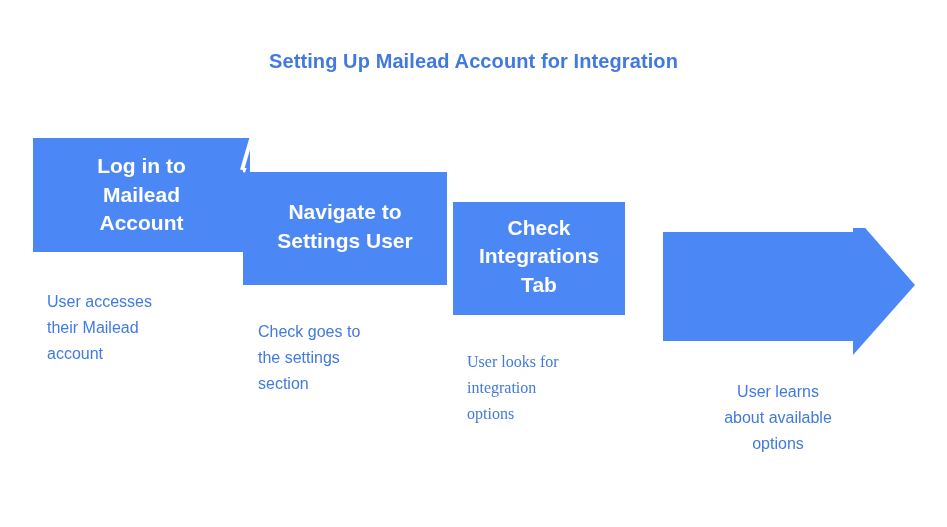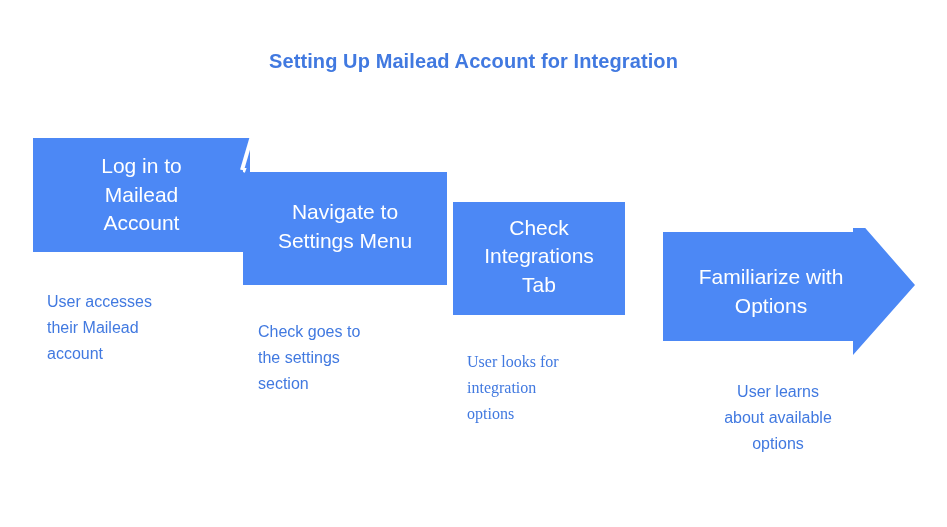--- a/index.html
+++ b/index.html
@@ -50,20 +50,21 @@
     display: flex;
     align-items: center;
     justify-content: center;
     text-align: center;
     color: #ffffff;
     font-size: 21px;
     line-height: 1.35;
     padding: 0 10px;
     box-sizing: border-box;
     white-space: pre-line;
+    font-weight: bold;
   }
   
   .stage-arrow .stage-label {
     width: 200px;
     left: 8px;
   }
 
   
   .caption {
     position: absolute;
@@ -86,21 +87,21 @@
 Mailead
 Account</div>
 </div>
 
 <div class="stage" style="left:243px; top:168px; width:204px; height:117px;">
   <svg class="stage-shape" viewBox="0 0 204 117" preserveAspectRatio="none">
     <polygon points="0,4 204,4 204,117 0,117" fill="#4c88f5"></polygon>
     <polyline points="0,4 11,-26" stroke="#ffffff" stroke-width="4" fill="none"></polyline>
   </svg>
   <div class="stage-label">Navigate to
-Settings Menu</div>
+Settings User</div>
 </div>
 
 <svg style="position:absolute; left:240px; top:134px; width:18px; height:40px;" viewBox="0 0 18 40">
   <line x1="12" y1="2" x2="2" y2="36" stroke="#ffffff" stroke-width="4"></line>
 </svg>
 
 <div class="stage" style="left:453px; top:198px; width:172px; height:117px;">
   <svg class="stage-shape" viewBox="0 0 204 117" preserveAspectRatio="none">
     <polygon points="0,4 204,4 204,117 0,117" fill="#4c88f5"></polygon>
   </svg>
@@ -109,22 +110,20 @@
 Tab</div>
 </div>
 <svg style="position:absolute; left:450px; top:164px; width:18px; height:40px;" viewBox="0 0 18 40">
   <line x1="12" y1="2" x2="2" y2="36" stroke="#ffffff" stroke-width="4"></line>
 </svg>
 
 <div class="stage stage-arrow" style="left:663px; top:228px; width:252px; height:127px;">
   <svg class="stage-shape" viewBox="0 0 252 127" preserveAspectRatio="none">
     <polygon points="0,4 190,4 190,-14 252,57 190,127 190,113 0,113" fill="#4c88f5"></polygon>
   </svg>
-  <div class="stage-label">Familiarize with
-Options</div>
 </div>
 <svg style="position:absolute; left:660px; top:194px; width:18px; height:40px;" viewBox="0 0 18 40">
   <line x1="12" y1="2" x2="2" y2="36" stroke="#ffffff" stroke-width="4"></line>
 </svg>
 
 <div class="caption" style="left:47px; top:289px; width:180px;">User accesses
 their Mailead
 account</div>
 
 <div class="caption" style="left:258px; top:319px; width:180px;">Check goes to

